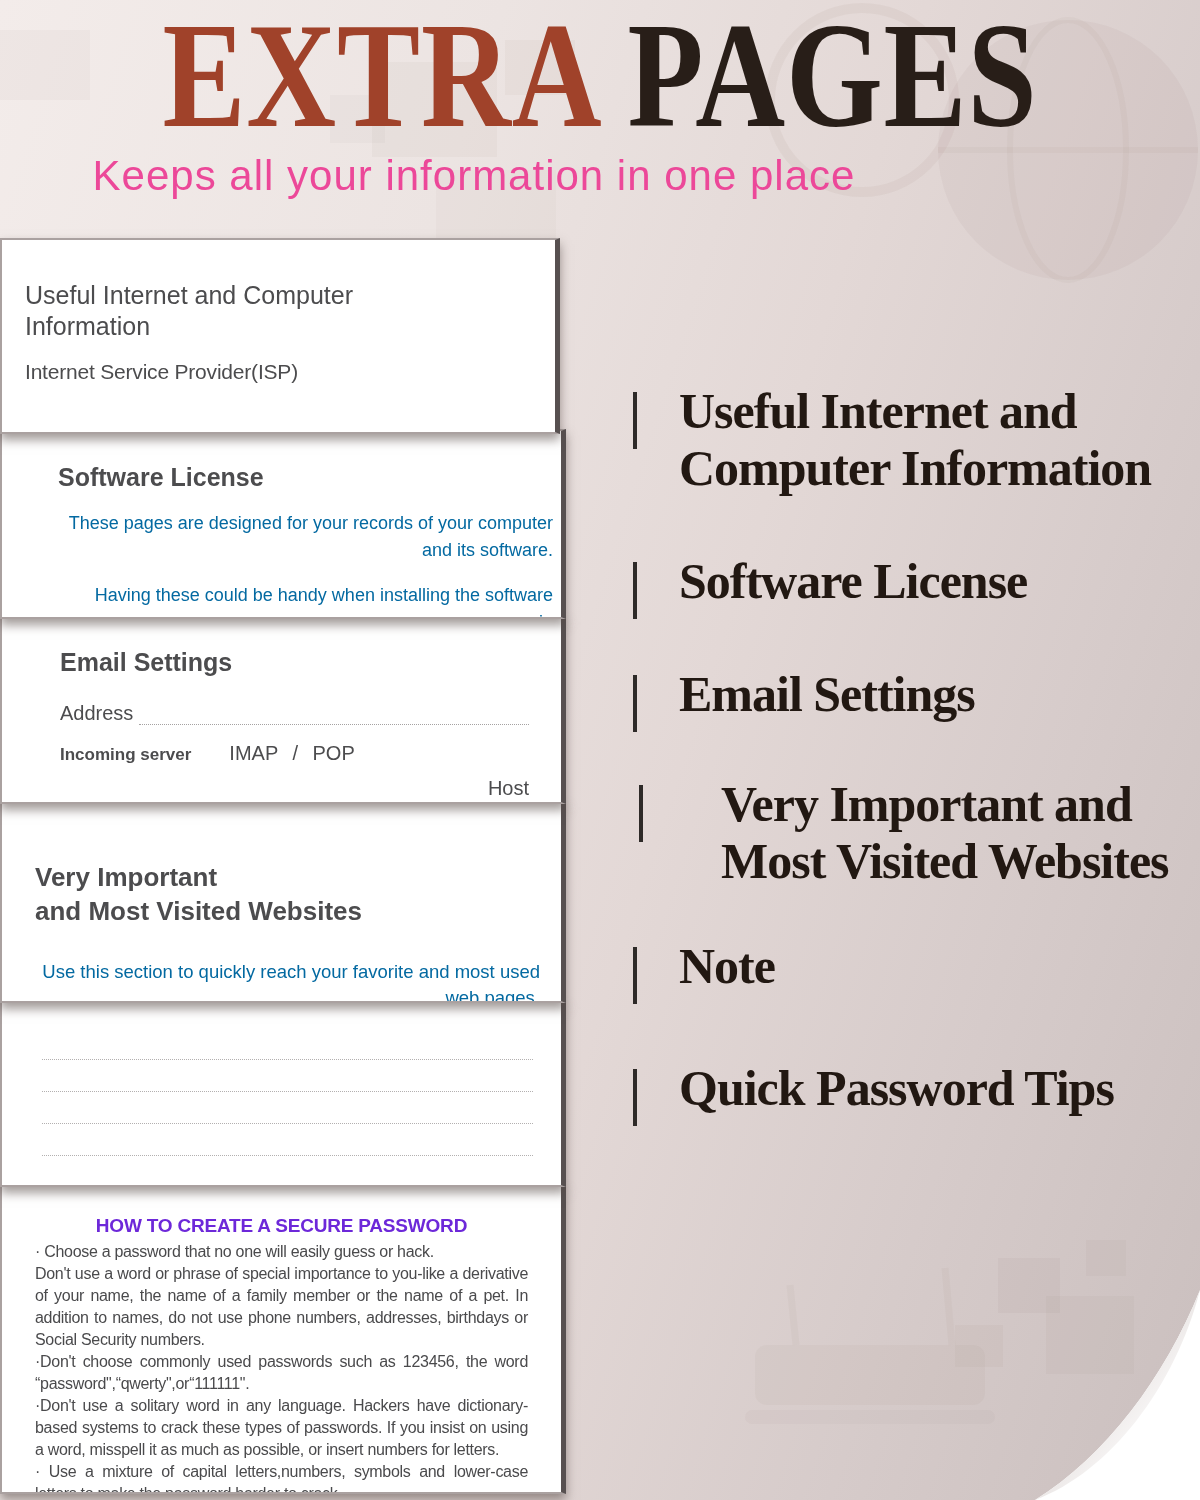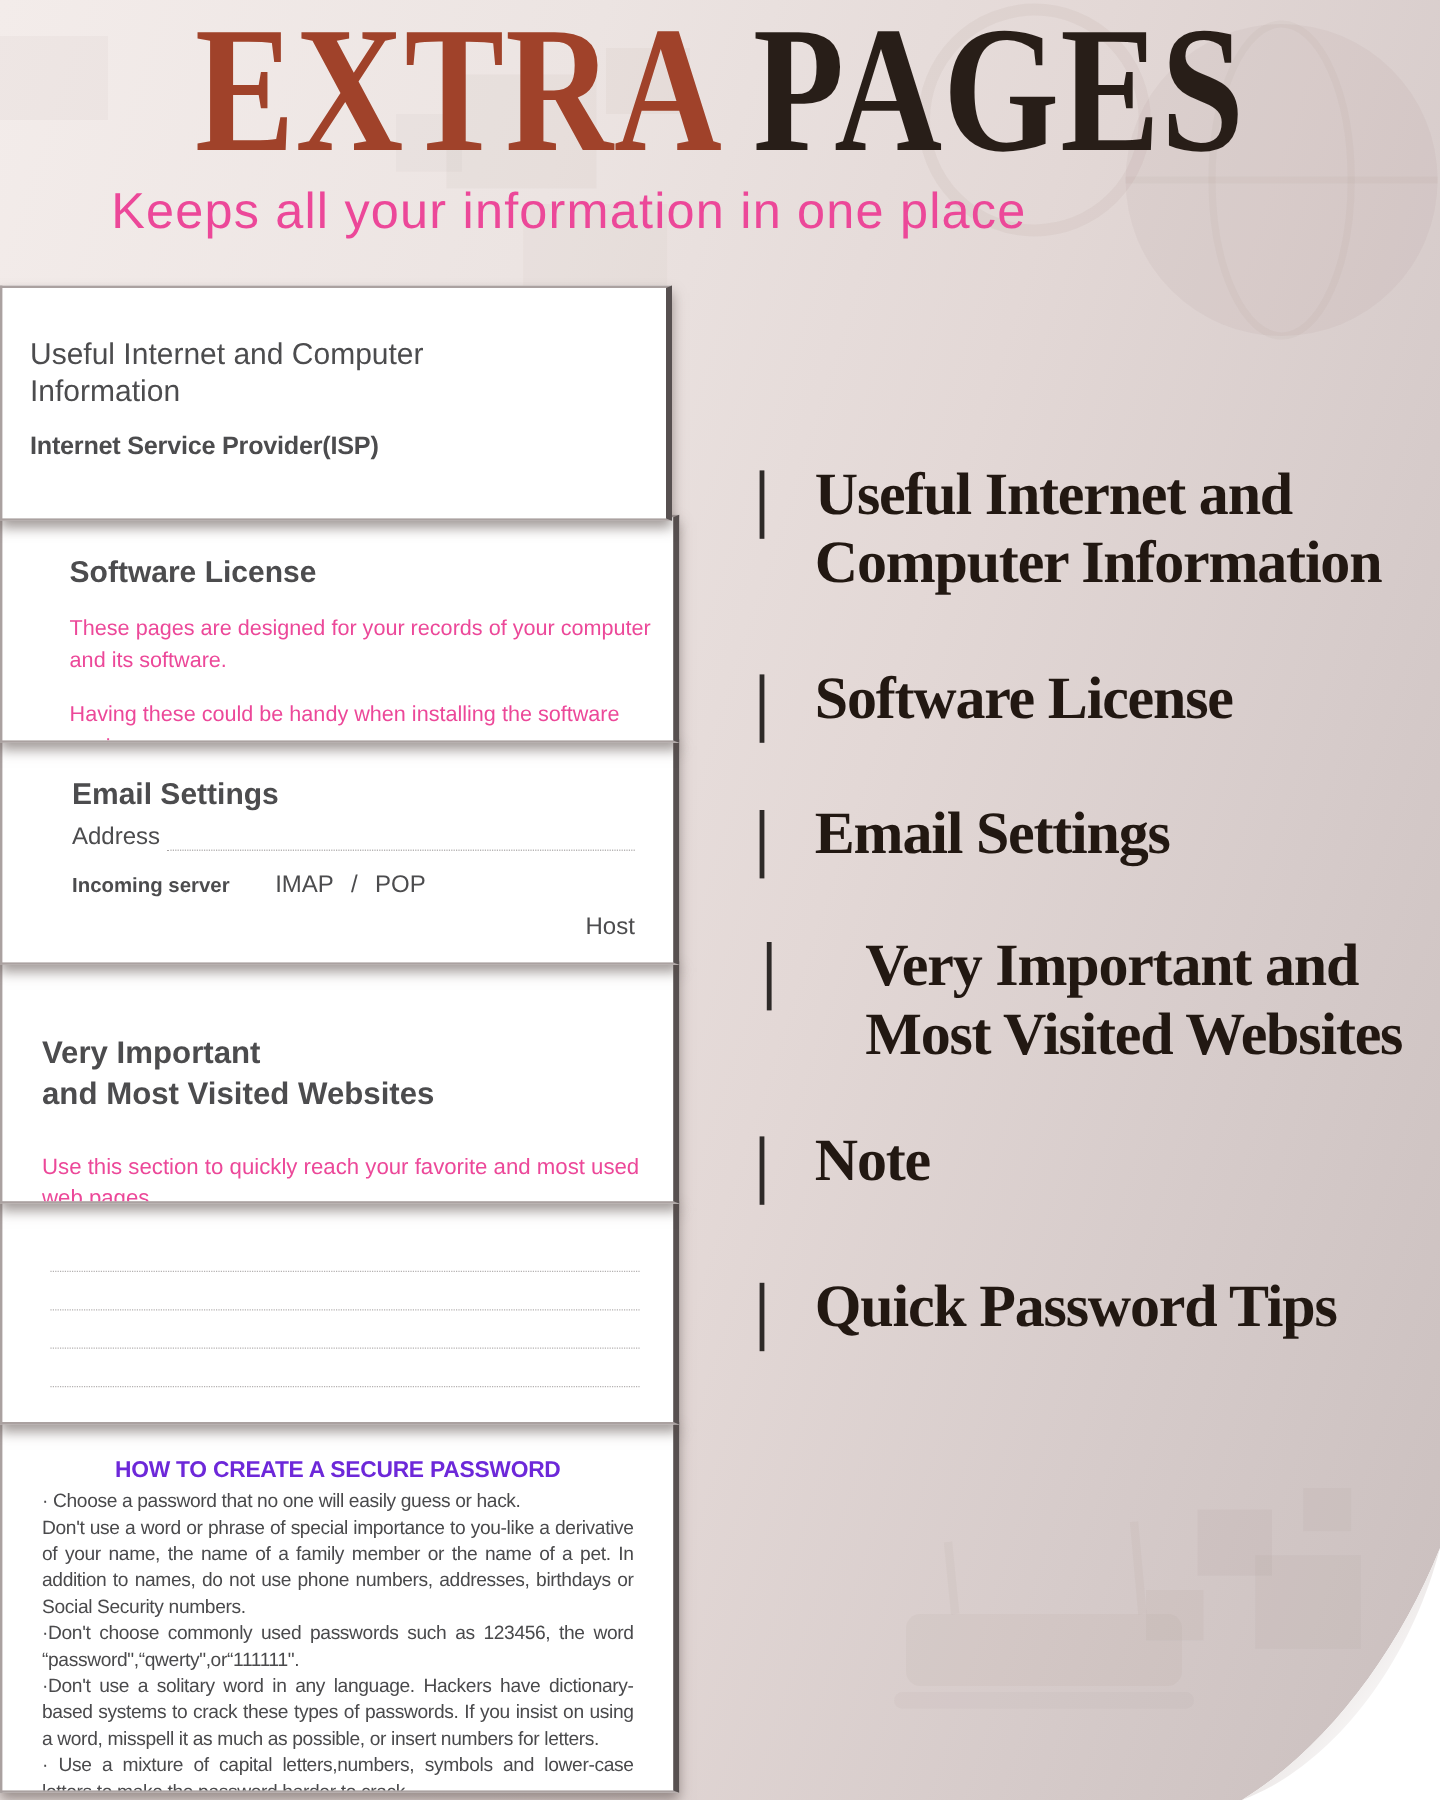--- a/index.html
+++ b/index.html
@@ -41,31 +41,31 @@
   }
   .card-internet { top:238px; height:196px; width:560px; z-index:9; padding:40px 28px 0 23px; }
   .card-software { top:429px; height:190px; width:566px; z-index:8; padding:32px 30px 0 56px; }
   .card-email    { top:616px; height:188px; width:566px; z-index:7; padding:30px 32px 0 58px; }
   .card-websites { top:801px; height:202px; width:566px; z-index:6; padding:57px 12px 0 33px; }
   .card-lines    { top:1001px; height:186px; width:566px; z-index:5; padding:28px 28px 0 40px; }
   .card-password { top:1185px; height:309px; width:566px; z-index:4; padding:28px 33px 0 33px; }
 
   .c-title   { font-size:25px; line-height:31px; color:#4c4c4e; }
   .c-heading { font-size:25px; font-weight:bold; color:#4c4c4e; }
-  .c-body    { font-size:18px; line-height:27px; color:#ec4899; }
+  .c-body    { font-size:18px; line-height:27px; color:#0369a1;text-align:right; }
 
   .card-internet .c-title { width:420px; }
-  .isp-label { margin-top:18px; font-size:21px; font-weight:bold; letter-spacing:-0.2px; }
+  .isp-label { margin-top:18px; font-size:21px; font-weight:normal; letter-spacing:-0.2px; }
 
   .card-software .c-body { width:495px; margin-top:18px; }
   .card-software .c-body + .c-body { margin-top:18px; }
 
   .dotline { border-bottom:1.5px dotted #a5a2a2; height:1.3em; }
   .field-row { display:flex; align-items:flex-end; font-size:20px; }
-  .addr-row { margin-top:6px; }
+  .addr-row { margin-top:22px; }
   .addr-row .dotline { flex:1; margin-left:6px; }
   .incoming-row { margin-top:17px; align-items:baseline; }
   .incoming-label { font-size:17px; font-weight:bold; }
   .incoming-value { margin-left:38px; font-size:20px; word-spacing:9px; }
   .host-row { margin-top:12px;flex-direction:column; }
   .host-line { width:168px; margin-left:8px; }
   .port-label { margin-left:14px; }
   .port-line { flex:1; margin-left:8px; }
 
   .card-websites .c-heading { line-height:34px; font-size:26px; }

